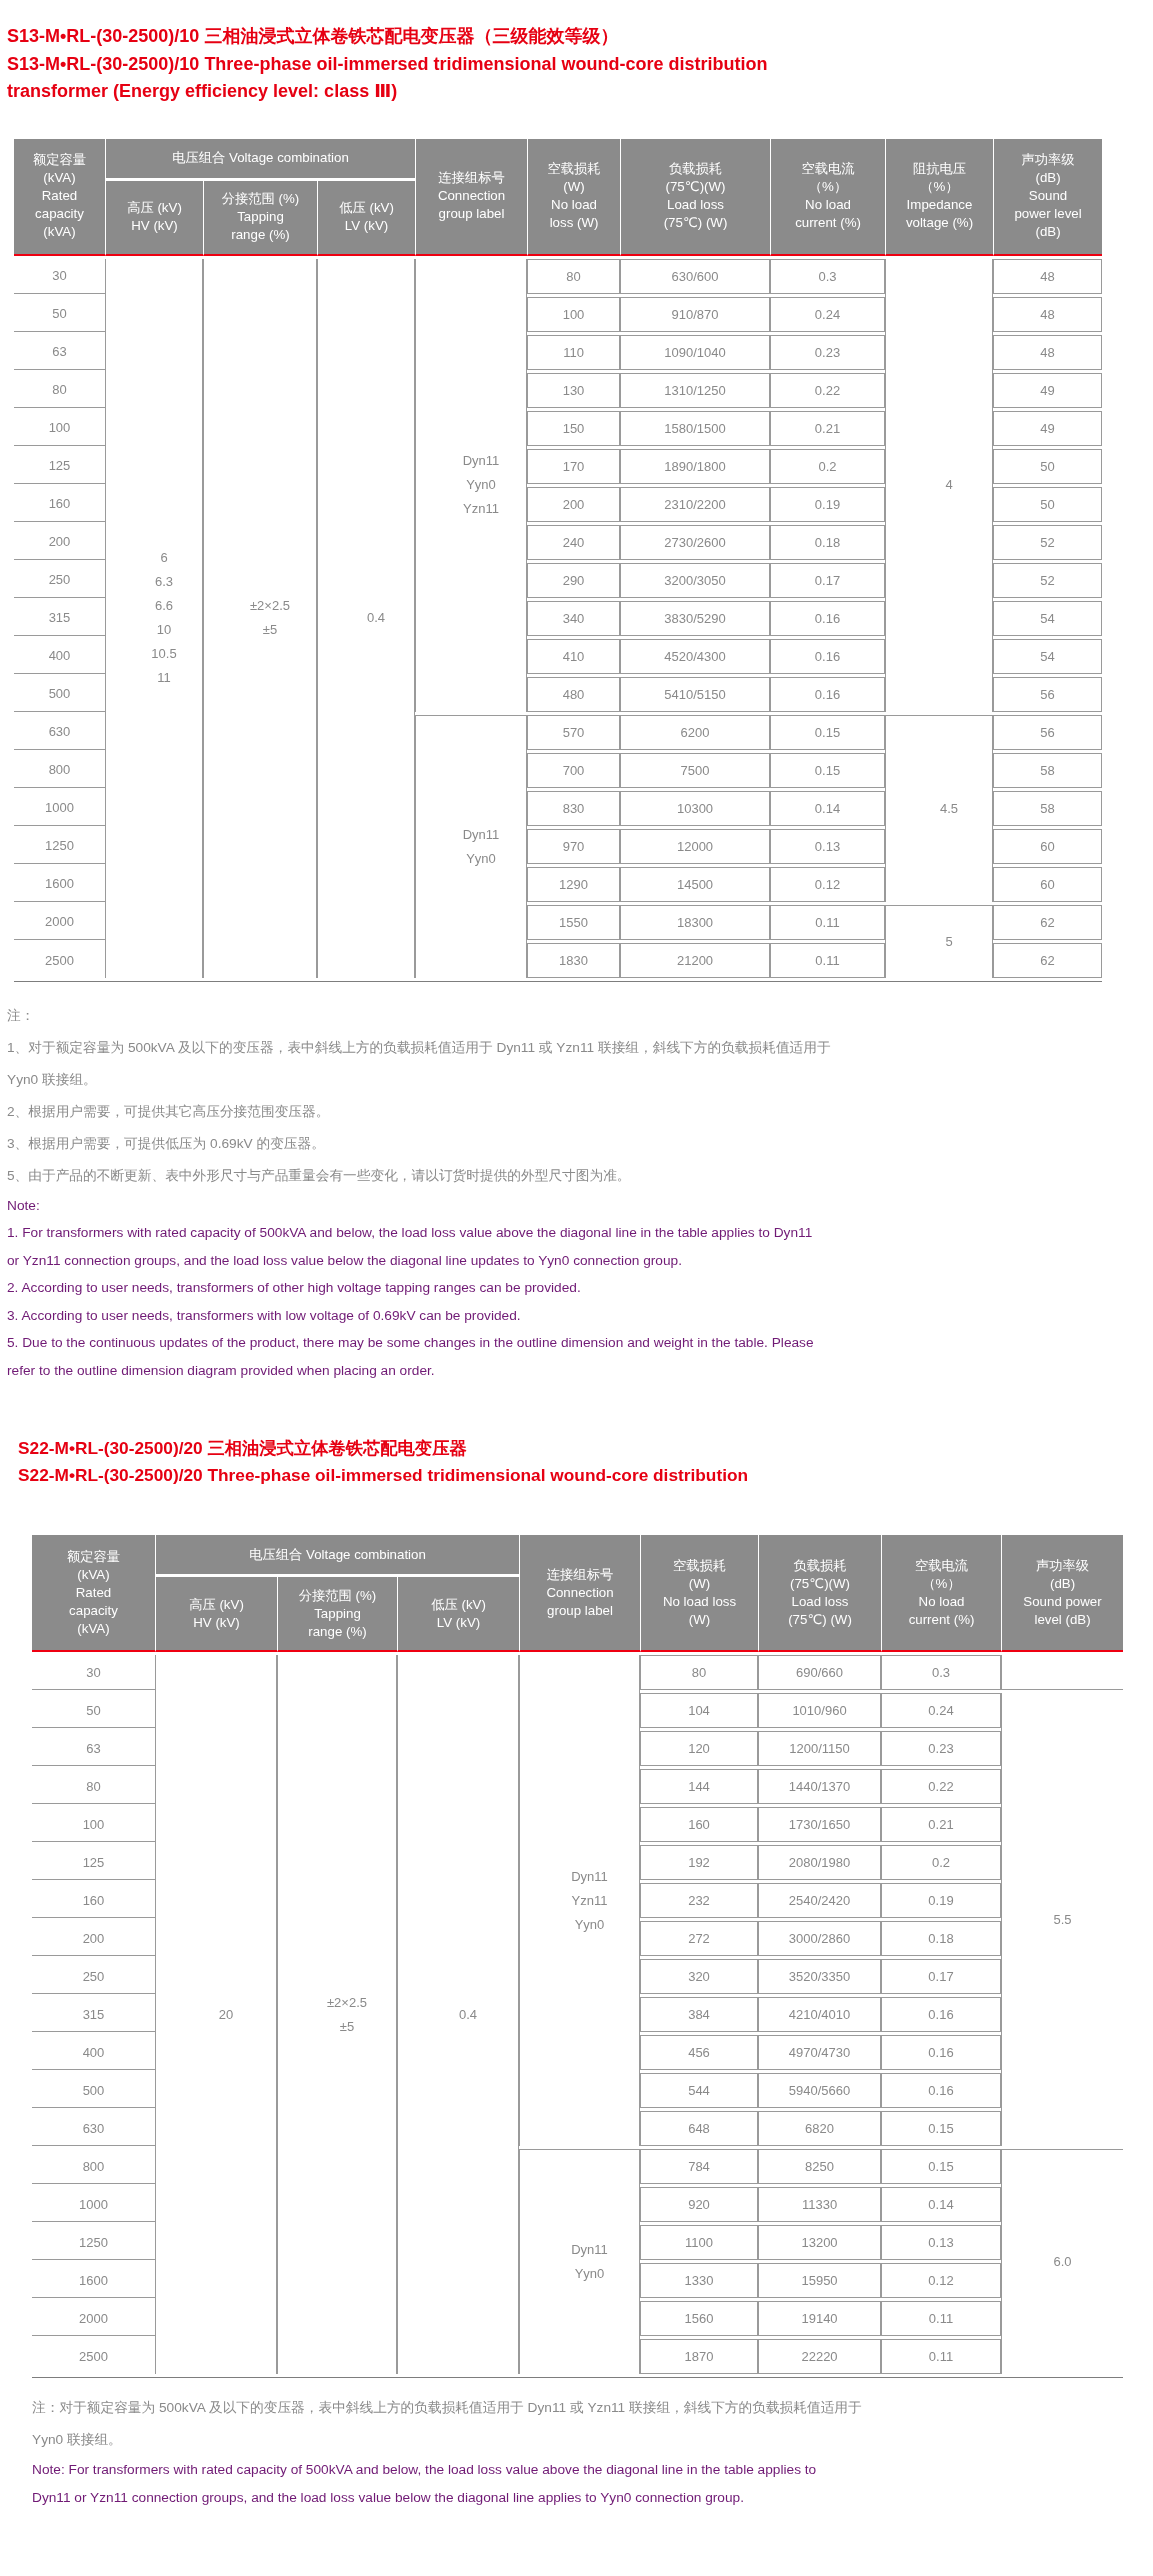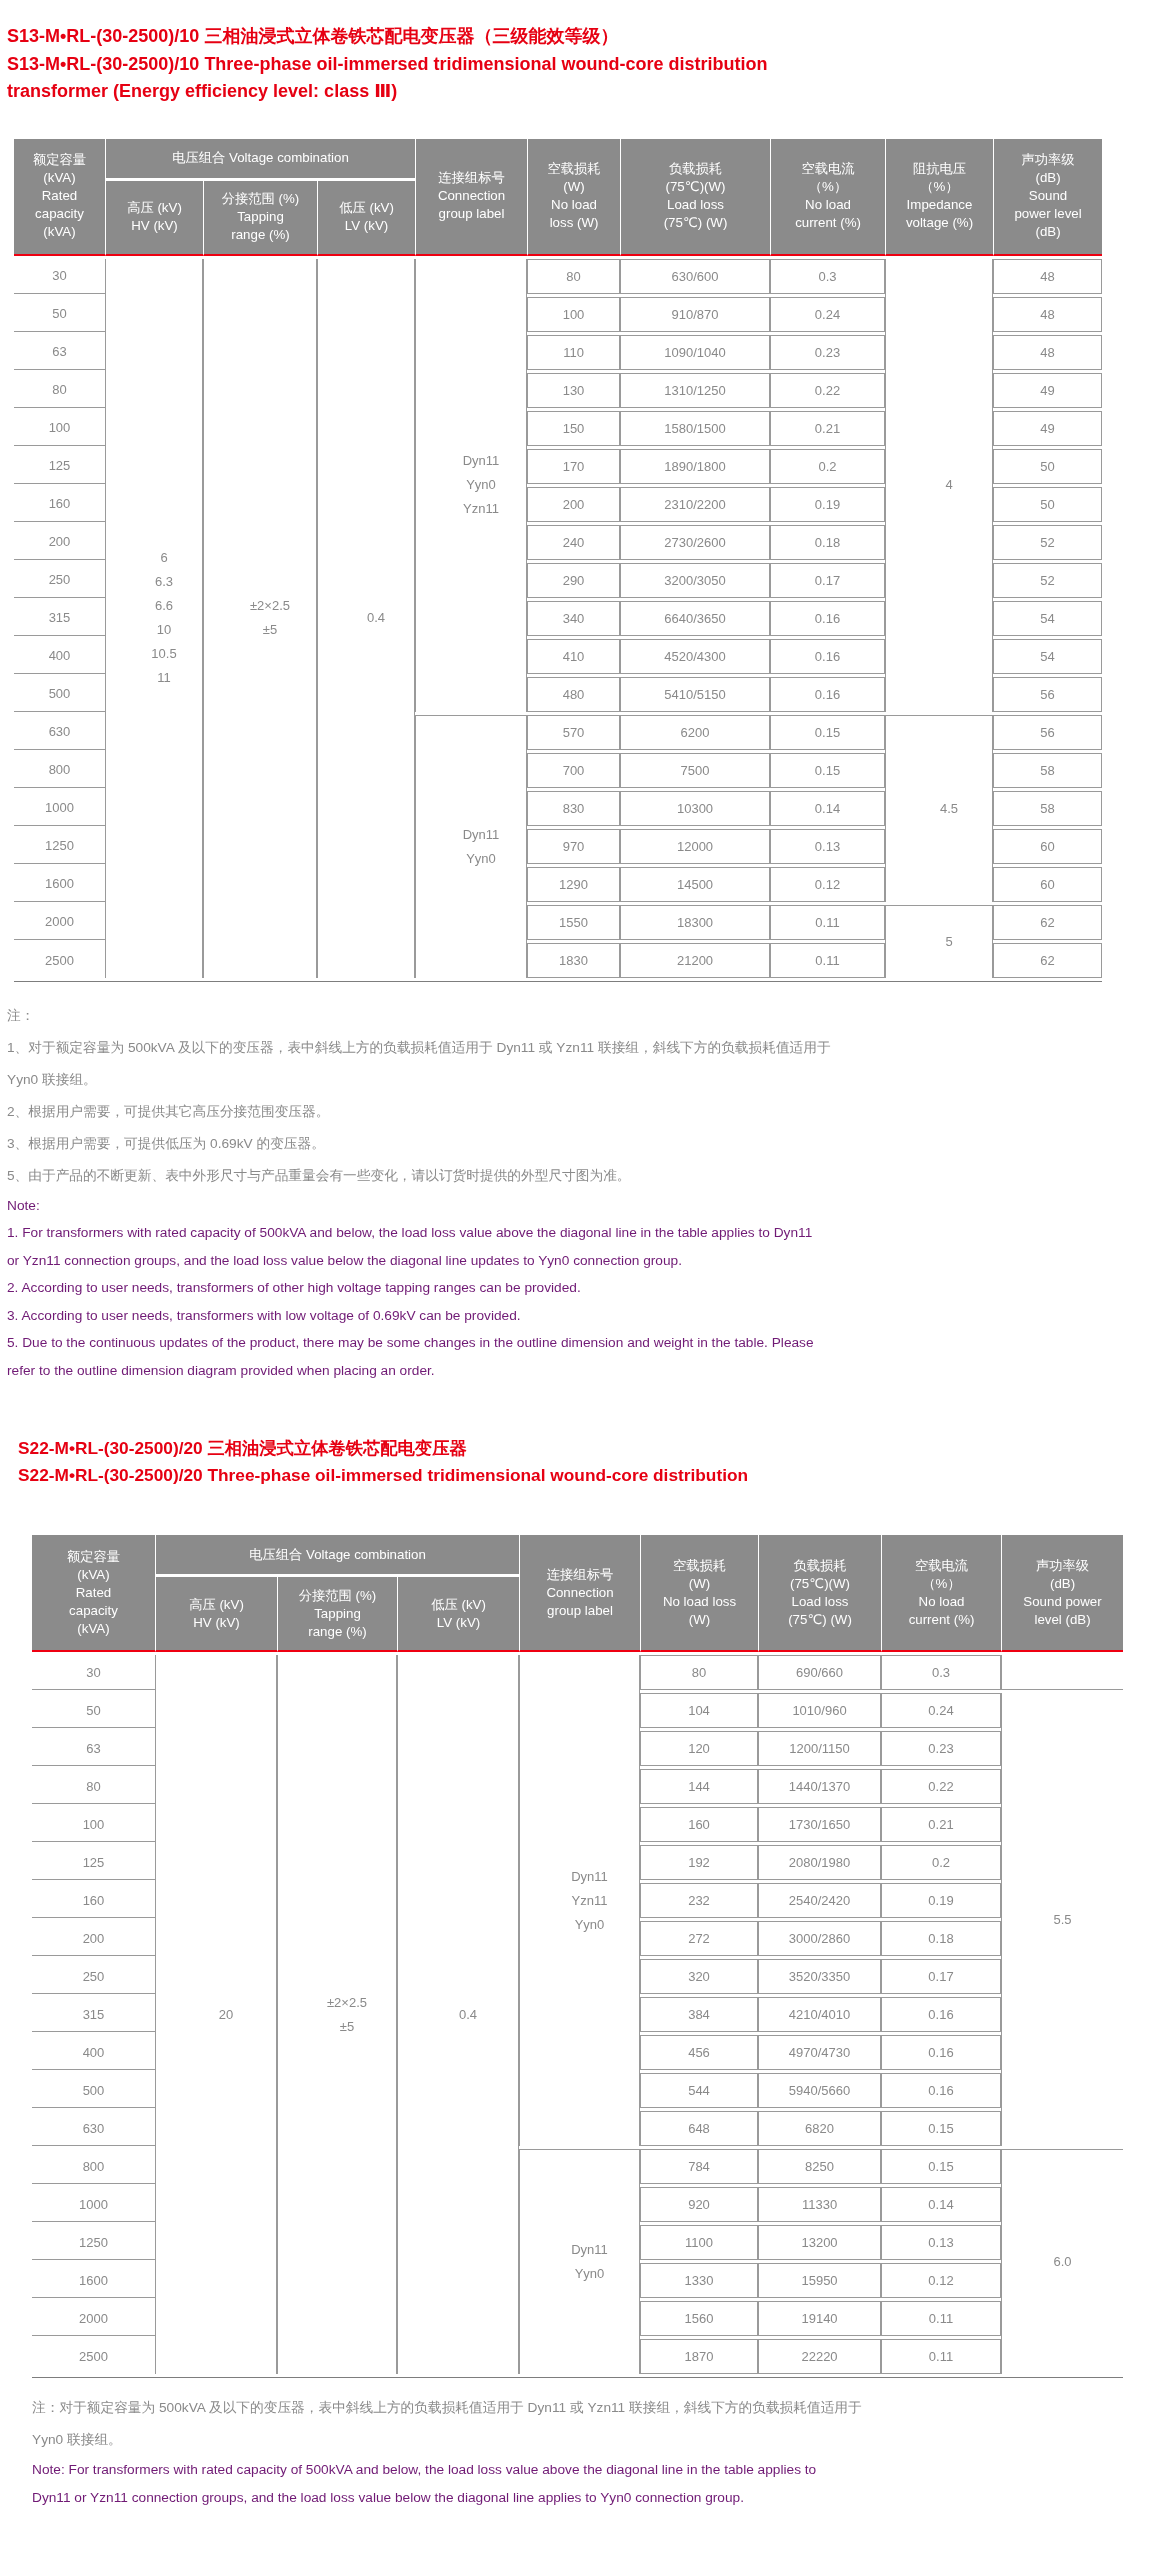--- a/index.html
+++ b/index.html
@@ -192,21 +192,21 @@
         <tr>
           <td class="cap">250</td>
           <td class="box">290</td>
           <td class="box">3200/3050</td>
           <td class="box">0.17</td>
           <td class="box">52</td>
         </tr>
         <tr>
           <td class="cap">315</td>
           <td class="box">340</td>
-          <td class="box">6640/3650</td>
+          <td class="box">3830/5290</td>
           <td class="box">0.16</td>
           <td class="box">54</td>
         </tr>
         <tr>
           <td class="cap">400</td>
           <td class="box">410</td>
           <td class="box">4520/4300</td>
           <td class="box">0.16</td>
           <td class="box">54</td>
         </tr>

